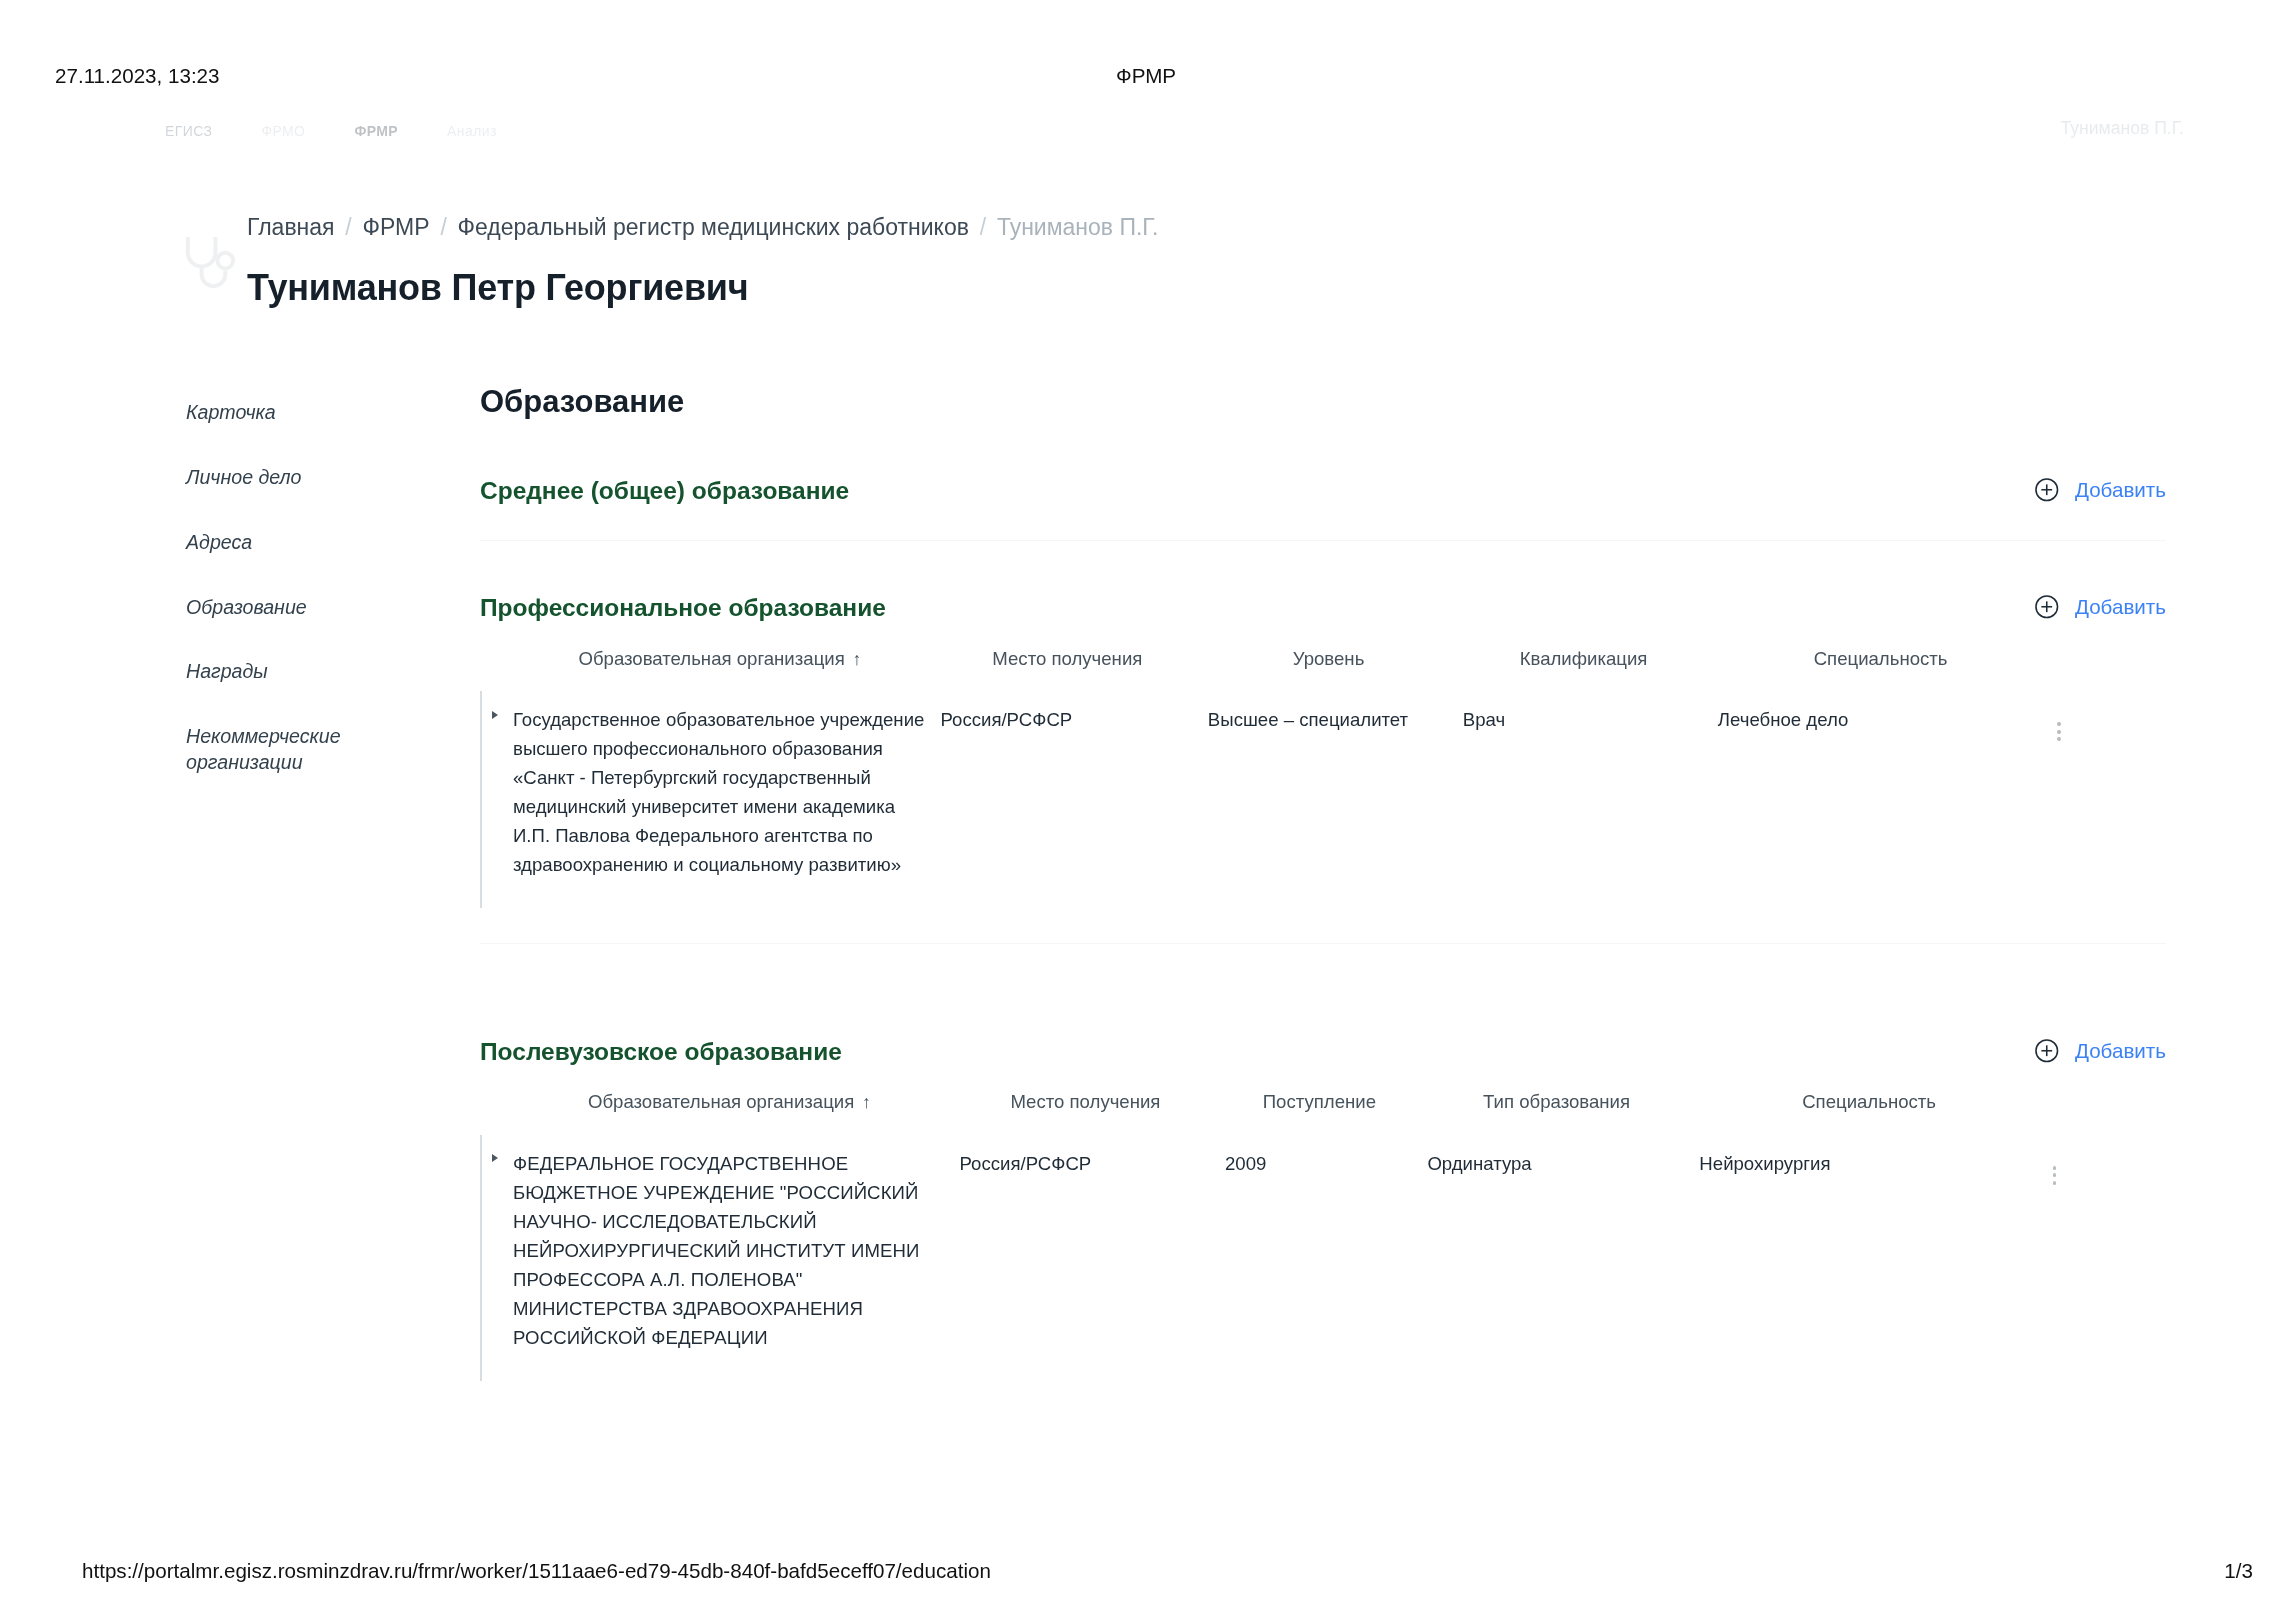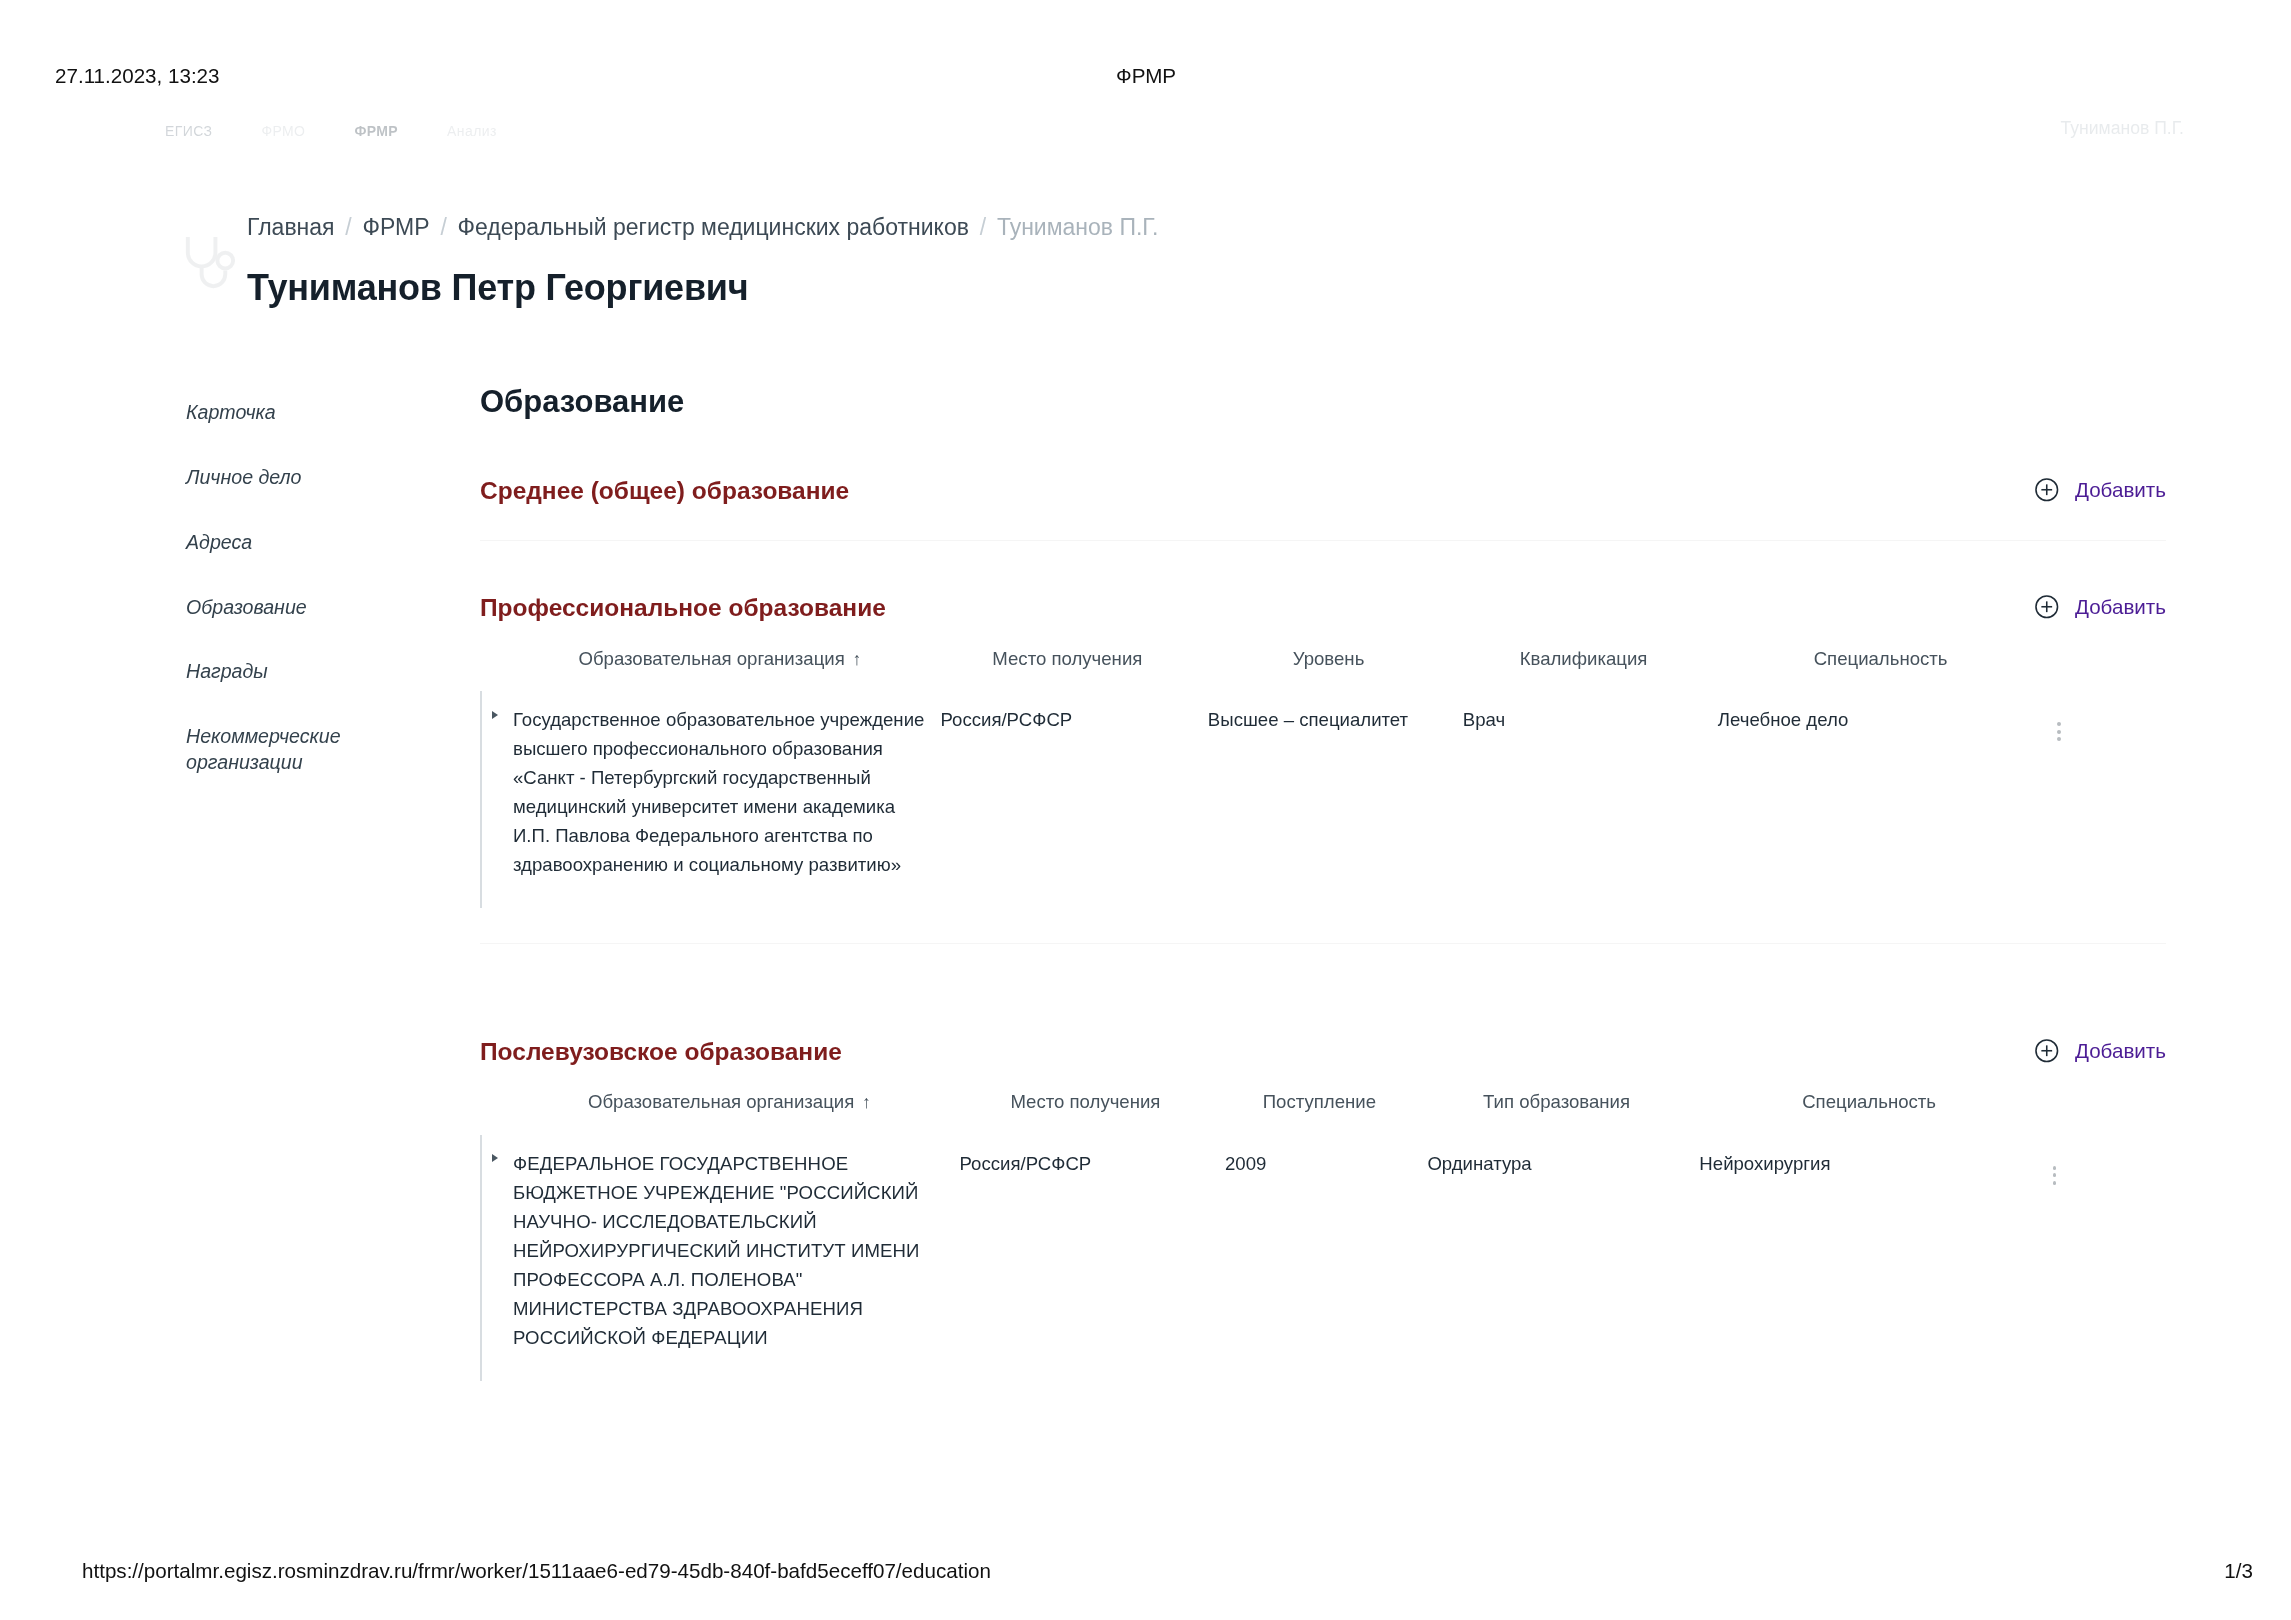--- a/index.html
+++ b/index.html
@@ -168,41 +168,41 @@
 
   .block-head {
     position: relative;
     display: flex;
     align-items: flex-start;
     justify-content: space-between;
   }
   .block-title {
     font-size: 24.5px;
     font-weight: bold;
-    color: #7f1d1d;
+    color: #14532d;
     margin: 0;
   }
 
   .add-btn {
     position: absolute;
     right: 0;
     display: flex;
     align-items: center;
     gap: 15.7px;
     cursor: pointer;
     white-space: nowrap;
   }
   .add-icon {
     width: 25.5px;
     height: 25.5px;
     flex: 0 0 25.5px;
   }
   .add-label {
     font-size: 20.6px;
-    color: #4c1d95;
+    color: #3b82f6;
   }
 
   .empty-text {
     font-size: 19.6px;
     color: #4a5761;
     margin-top: 21.6px;
   }
 
   .faint-divider {
     height: 1px;

